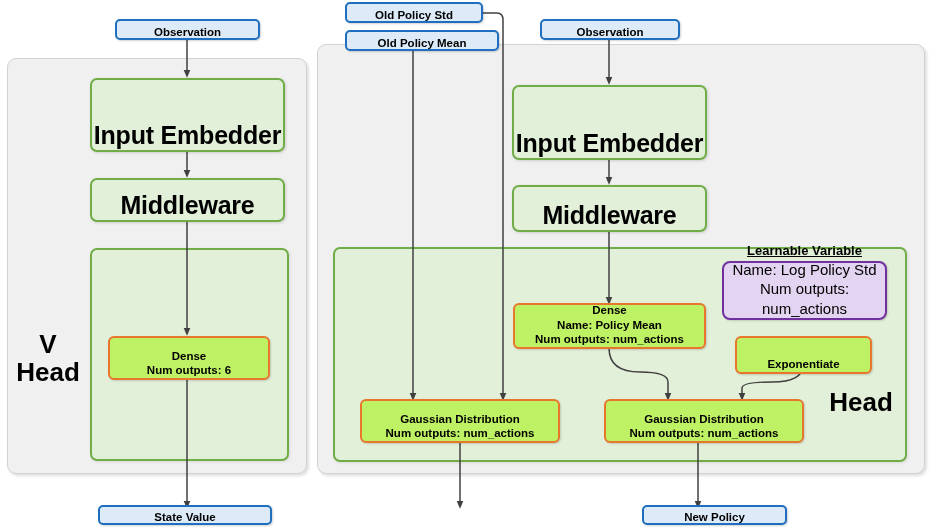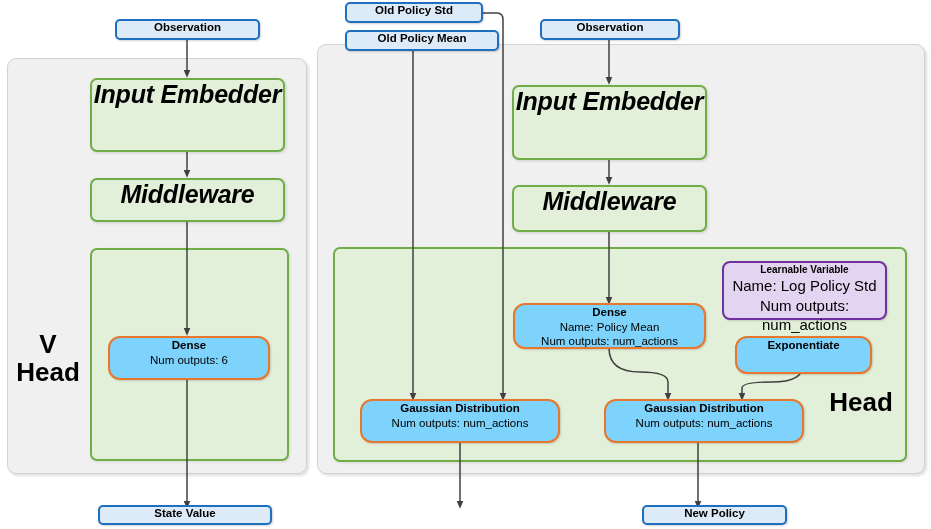--- a/index.html
+++ b/index.html
@@ -9,38 +9,38 @@
   .canvas{position:absolute;left:0;top:0;width:931px;height:529px;}
 
   
   .gray-box{position:absolute;background:#f0f0f0;border:1px solid #d2d2d2;
             border-radius:9px;box-shadow:2px 2px 3px rgba(0,0,0,0.13);}
   .green-box{position:absolute;background:#e2efd9;border:2px solid #70ad47;
              border-radius:7px;box-shadow:1px 1px 3px rgba(0,0,0,0.10);}
 
   
   .node{position:absolute;box-sizing:border-box;display:flex;flex-direction:column;
-        align-items:center;justify-content:flex-start;text-align:center;}
+        align-items:center;justify-content:flex-end;text-align:center;}
 
   .blue-node{background:#ddeaf7;border:2px solid #1f6fc0;border-radius:5px;
              font-size:11.5px;font-weight:bold;color:#000;
              box-shadow:1px 1px 2px rgba(0,0,0,0.18);}
 
   .green-node{background:#e2efd9;border:2.5px solid #70ad47;border-radius:7px;
-              color:#000;box-shadow:1px 1px 3px rgba(0,0,0,0.15);font-style:italic;}
+              color:#000;box-shadow:1px 1px 3px rgba(0,0,0,0.15);}
   .green-node .t{font-size:25px;font-weight:bold;letter-spacing:-0.2px;}
 
-  .orange-node{background:#7dd3fc;border:2.5px solid #e8762c;border-radius:12px;
+  .orange-node{background:#bef264;border:2.5px solid #e8762c;border-radius:6px;
                color:#000;box-shadow:1px 1px 2px rgba(0,0,0,0.15);}
   .orange-node .t1{font-size:11.5px;font-weight:bold;line-height:1.28;}
-  .orange-node .t2{font-size:11.5px;font-weight:normal;line-height:1.28;}
+  .orange-node .t2{font-size:11.5px;font-weight:bold;line-height:1.28;}
 
   .purple-node{background:#e3d4f1;border:2.5px solid #7030a0;border-radius:8px;
                color:#000;box-shadow:1px 1px 2px rgba(0,0,0,0.15);}
-  .purple-node .t1{font-size:10px;font-weight:bold;line-height:1.3;}
+  .purple-node .t1{font-size:13px;font-weight:bold;line-height:1.3;text-decoration:underline;}
   .purple-node .t2{font-size:15px;font-weight:normal;line-height:1.3;}
 
   .head-label{position:absolute;font-size:26px;font-weight:bold;color:#000;
               text-align:center;line-height:1.08;}
 
   svg.wires{position:absolute;left:0;top:0;width:931px;height:529px;
             pointer-events:none;}
 </style>
 </head>
 <body>

